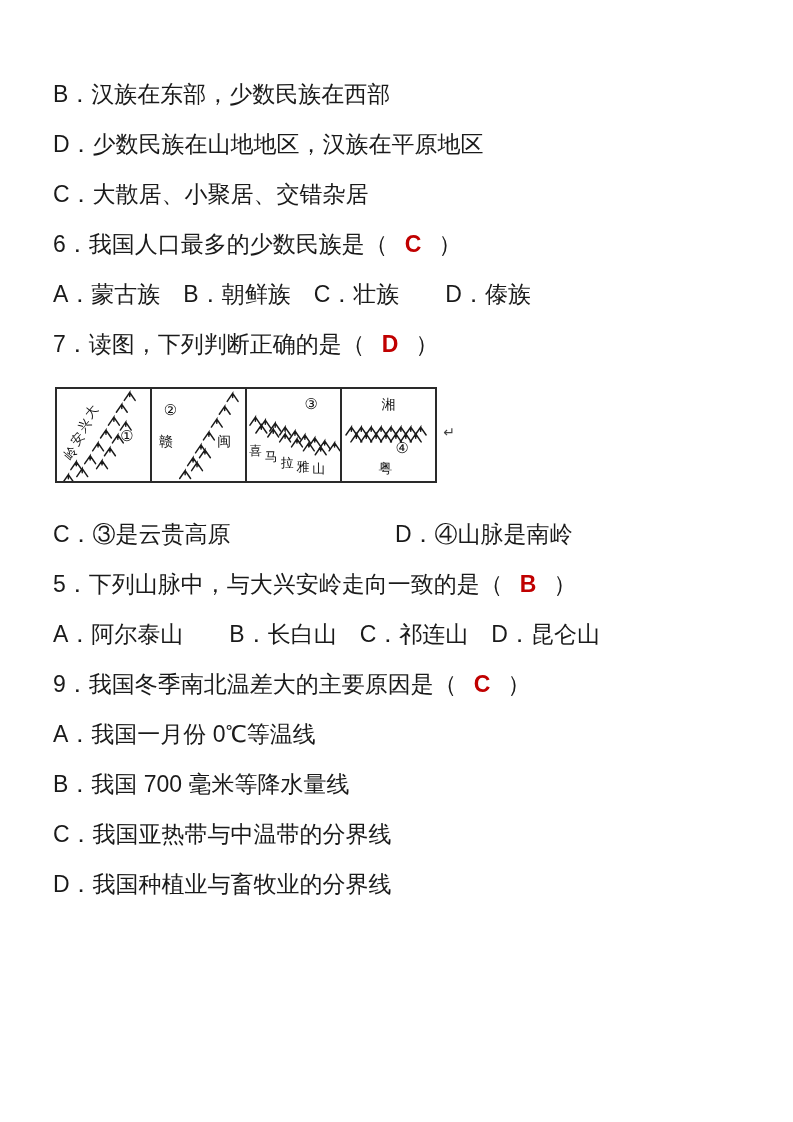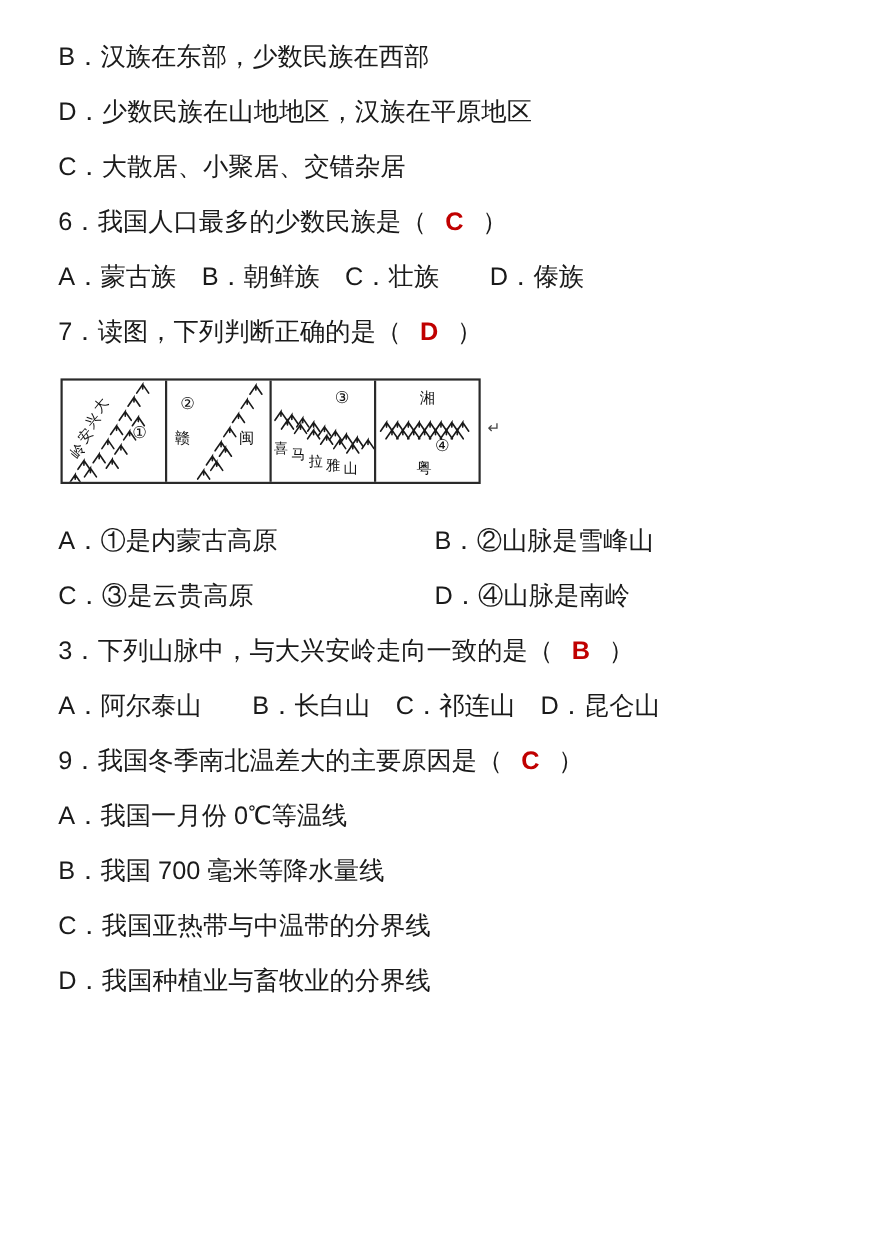--- a/index.html
+++ b/index.html
@@ -1,21 +1,21 @@
 <!DOCTYPE html>
 <html><head>
 <meta charset="utf-8">
 <style>
   html,body{margin:0;padding:0;}
   body{
     width:793px;height:1122px;background:#ffffff;overflow:hidden;
     font-family:"Liberation Sans", sans-serif;
     color:#1a1a1a;
   }
-  .doc{padding:26px 36px 0 53px;font-size:23px;}
+  .doc{padding:69px 36px 0 53px;font-size:23px;}
   .line{height:50px;line-height:50px;white-space:pre;}
   .ans{color:#c00000;font-weight:bold;margin:0 17px;}
   .cols .col1{display:inline-block;width:342px;}
   
   .figwrap{position:relative;margin:18px 0 26px 2px;width:382px;}
   .figtable{display:flex;width:378px;height:92px;border:2px solid #2a2a2a;background:#fff;}
   .figcell{flex:1;position:relative;border-right:2px solid #2a2a2a;}
   .figcell:last-child{border-right:none;}
   .figcell svg{display:block;width:100%;height:100%;}
   svg text{font-family:"Liberation Sans", sans-serif;fill:#111;}
@@ -138,24 +138,23 @@
           <text x="40" y="20" font-size="14">湘</text>
           <text x="54" y="64" font-size="15">④</text>
           <text x="37" y="84" font-size="14">粤</text>
         </svg>
       </div>
 
     </div>
     <span class="retmark">↵</span>
   </div>
 
-  <div class="line cols"><span class="col1">A．①是内蒙古高原</span><span>B．②山脉是雪峰山</span></div>
   <div class="line cols"><span class="col1">C．③是云贵高原</span><span>D．④山脉是南岭</span></div>
 
-  <div class="line"><span>3．下列山脉中，与大兴安岭走向一致的是（</span><span class="ans">B</span><span>）</span></div>
+  <div class="line"><span>5．下列山脉中，与大兴安岭走向一致的是（</span><span class="ans">B</span><span>）</span></div>
   <div class="line">A．阿尔泰山　　B．长白山　C．祁连山　D．昆仑山</div>
 
   <div class="line"><span>9．我国冬季南北温差大的主要原因是（</span><span class="ans">C</span><span>）</span></div>
 
   <div class="line">A．我国一月份 0℃等温线</div>
   <div class="line">B．我国 700 毫米等降水量线</div>
   <div class="line">C．我国亚热带与中温带的分界线</div>
   <div class="line">D．我国种植业与畜牧业的分界线</div>
 
 </div>

